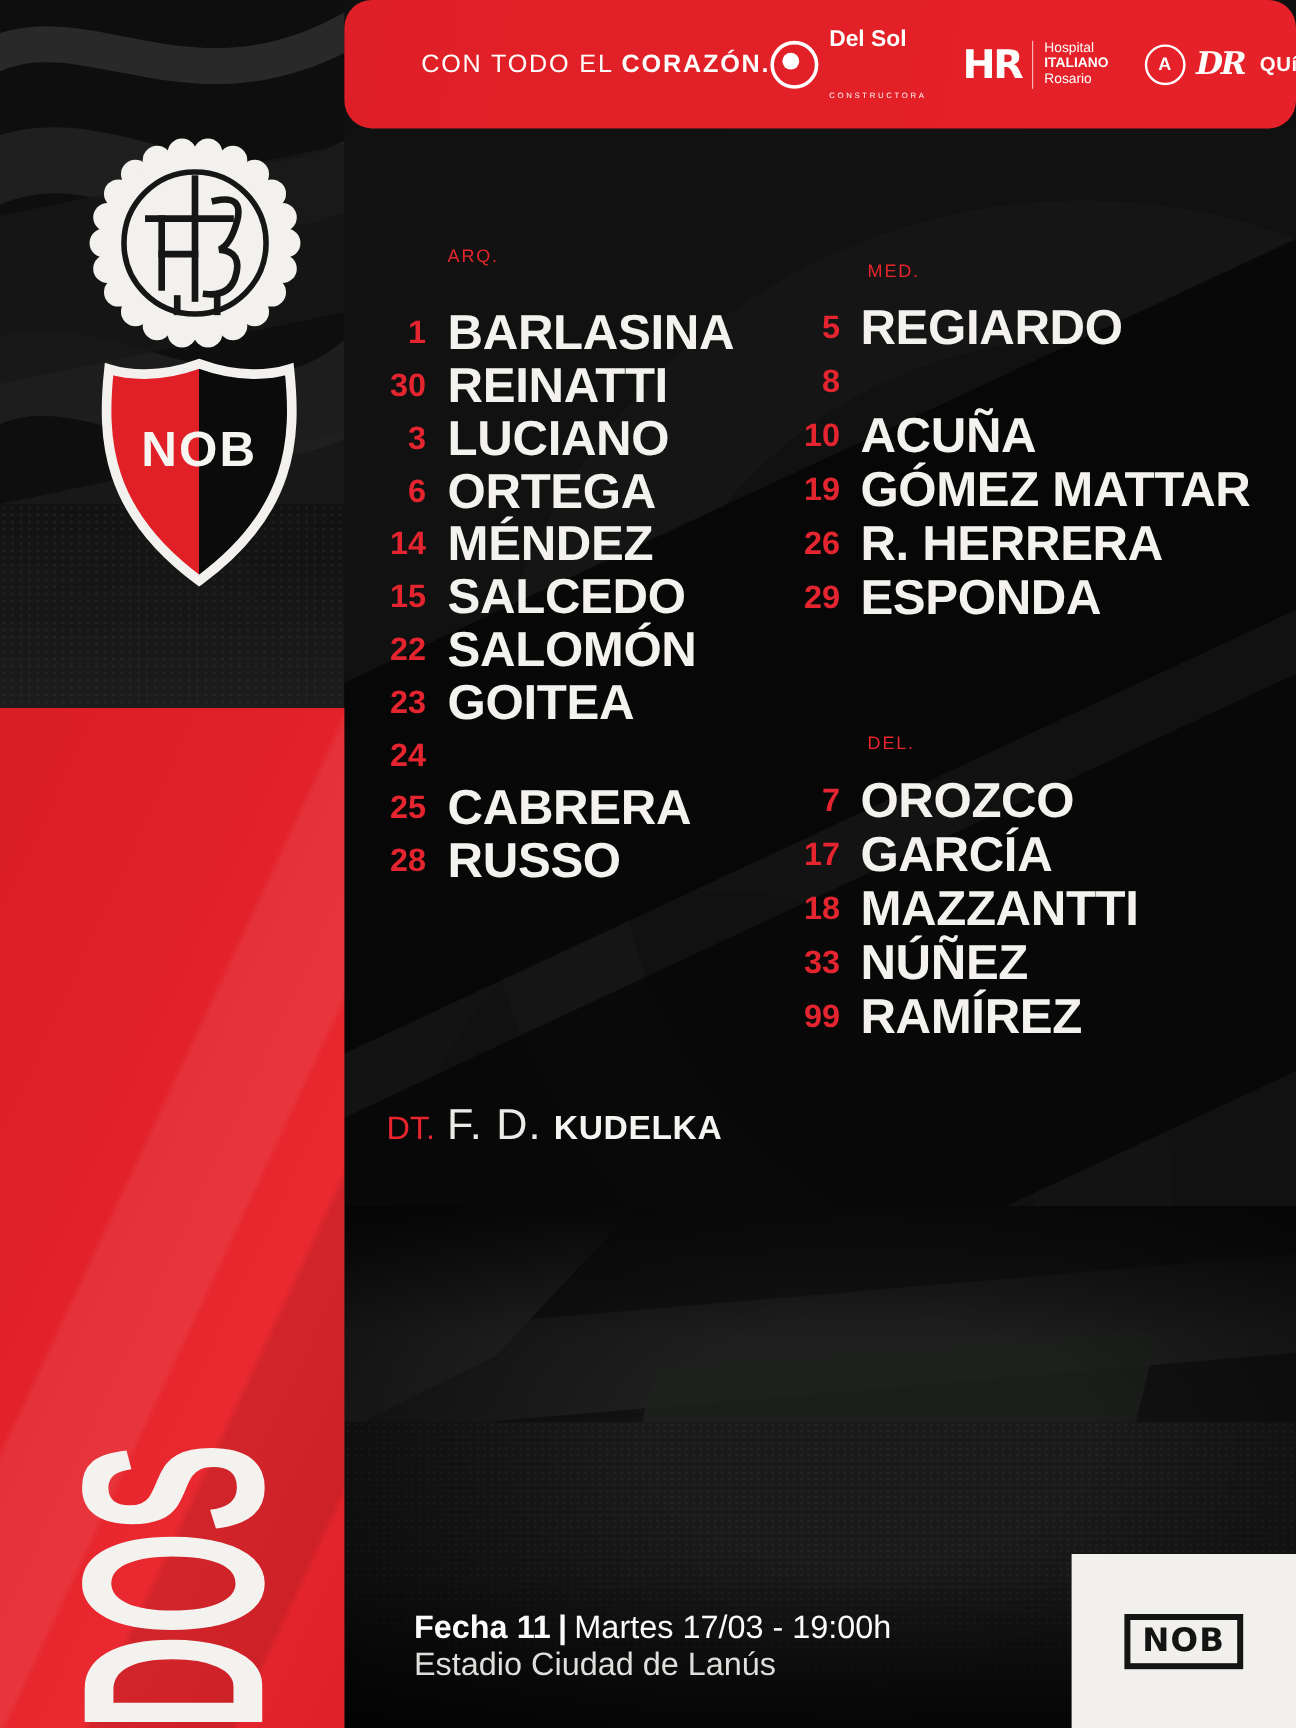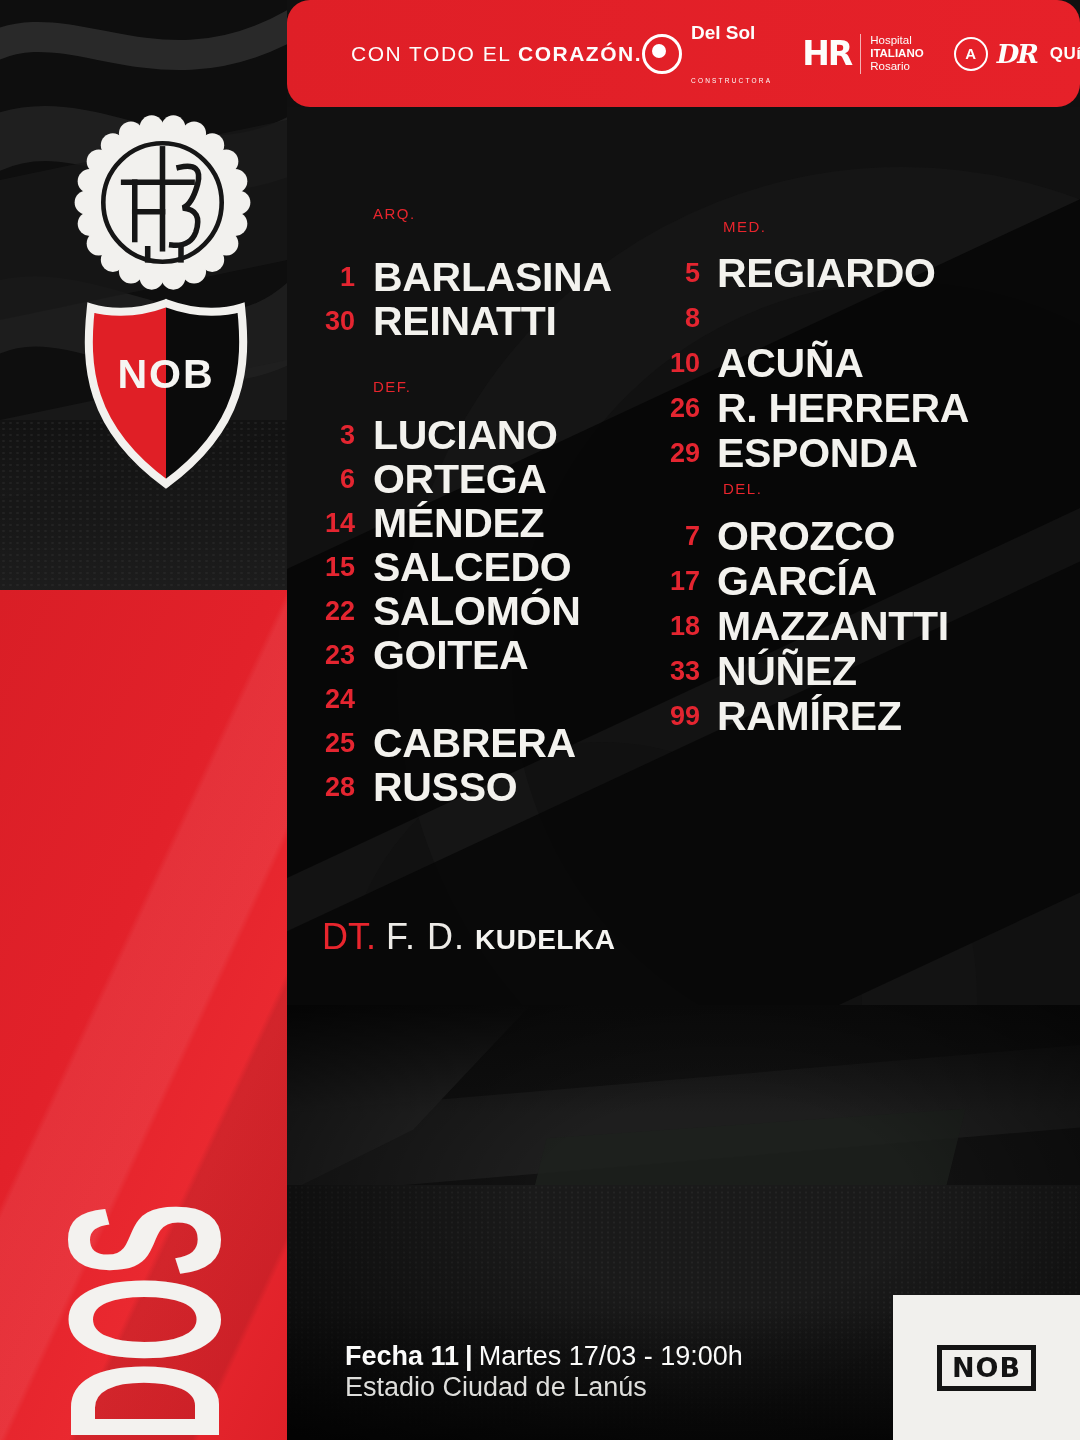--- a/index.html
+++ b/index.html
@@ -79,31 +79,31 @@
     transform:scaleX(0.52);white-space:nowrap;line-height:1;}
 
   
   .col{position:absolute;top:107px;display:flex;flex-direction:column;z-index:5;}
   #col-left{left:300px;width:360px;}
   #col-right{left:650px;width:430px;}
   .sec-label{height:26px;font-size:15px;color:#e8252d;letter-spacing:1.5px;font-weight:500;padding-left:73px;line-height:26px;}
   .sec-label.arq{margin-top:94px;margin-bottom:28px;}
   .sec-label.def{margin-top:31px;margin-bottom:13px;}
   .sec-label.med{margin-top:107px;margin-bottom:11px;}
-  .sec-label.del{margin-bottom:12px;}
+  .sec-label.del{margin-top:86px;margin-bottom:12px;}
   .player-row{display:flex;align-items:center;}
   #col-left .player-row{height:44px;}
   #col-right .player-row{height:45px;}
   .player-num{width:55px;text-align:right;padding-right:18px;font-size:27px;font-weight:700;color:#e42530;flex:none;}
   #col-right .player-num{width:50px;padding-right:17px;}
   .player-name{font-size:41px;font-weight:700;color:#f3f2ee;letter-spacing:-.3px;white-space:nowrap;}
 
   
   #coach{position:absolute;left:322px;top:916px;display:flex;align-items:baseline;gap:10px;z-index:5;}
-  #coach .dt{font-size:36px;color:#e8252d;font-weight:500;}
+  #coach .dt{font-size:27px;color:#e8252d;font-weight:500;}
   #coach .ini{font-size:36px;color:#eceae6;font-weight:400;letter-spacing:1px;}
   #coach .sur{font-size:28px;color:#f5f4f1;font-weight:800;letter-spacing:.5px;}
 
   
   #match-info{position:absolute;left:345px;top:1341px;z-index:6;line-height:31px;}
   .mi1{font-size:27px;color:#fbfbfa;font-weight:400;}
   .mi1 b{font-weight:800;}
   .mi1 .sep{font-weight:800;padding:0 6px;}
   .mi2{font-size:27px;color:#dededb;font-weight:400;}
   #nob-box{position:absolute;left:893px;top:1295px;width:187px;height:145px;background:#f1f0ed;z-index:6;
@@ -235,21 +235,20 @@
   <div class="col" id="col-left">
       <div class="sec-label arq">ARQ.</div>
       <div class="player-row">
         <span class="player-num">1</span>
         <span class="player-name">BARLASINA</span>
       </div>
       <div class="player-row">
         <span class="player-num">30</span>
         <span class="player-name">REINATTI</span>
       </div>
-      <div class="sec-label def">DEF.</div>
       <div class="player-row">
         <span class="player-num">3</span>
         <span class="player-name">LUCIANO</span>
       </div>
       <div class="player-row">
         <span class="player-num">6</span>
         <span class="player-name">ORTEGA</span>
       </div>
       <div class="player-row">
         <span class="player-num">14</span>
@@ -284,20 +283,24 @@
       <div class="player-row">
         <span class="player-num">5</span>
         <span class="player-name">REGIARDO</span>
       </div>
       <div class="player-row">
         <span class="player-num">8</span>
       </div>
       <div class="player-row">
         <span class="player-num">10</span>
         <span class="player-name">ACUÑA</span>
+      </div>
+      <div class="player-row">
+        <span class="player-num">19</span>
+        <span class="player-name">GÓMEZ MATTAR</span>
       </div>
       <div class="player-row">
         <span class="player-num">26</span>
         <span class="player-name">R. HERRERA</span>
       </div>
       <div class="player-row">
         <span class="player-num">29</span>
         <span class="player-name">ESPONDA</span>
       </div>
       <div class="sec-label del">DEL.</div>

